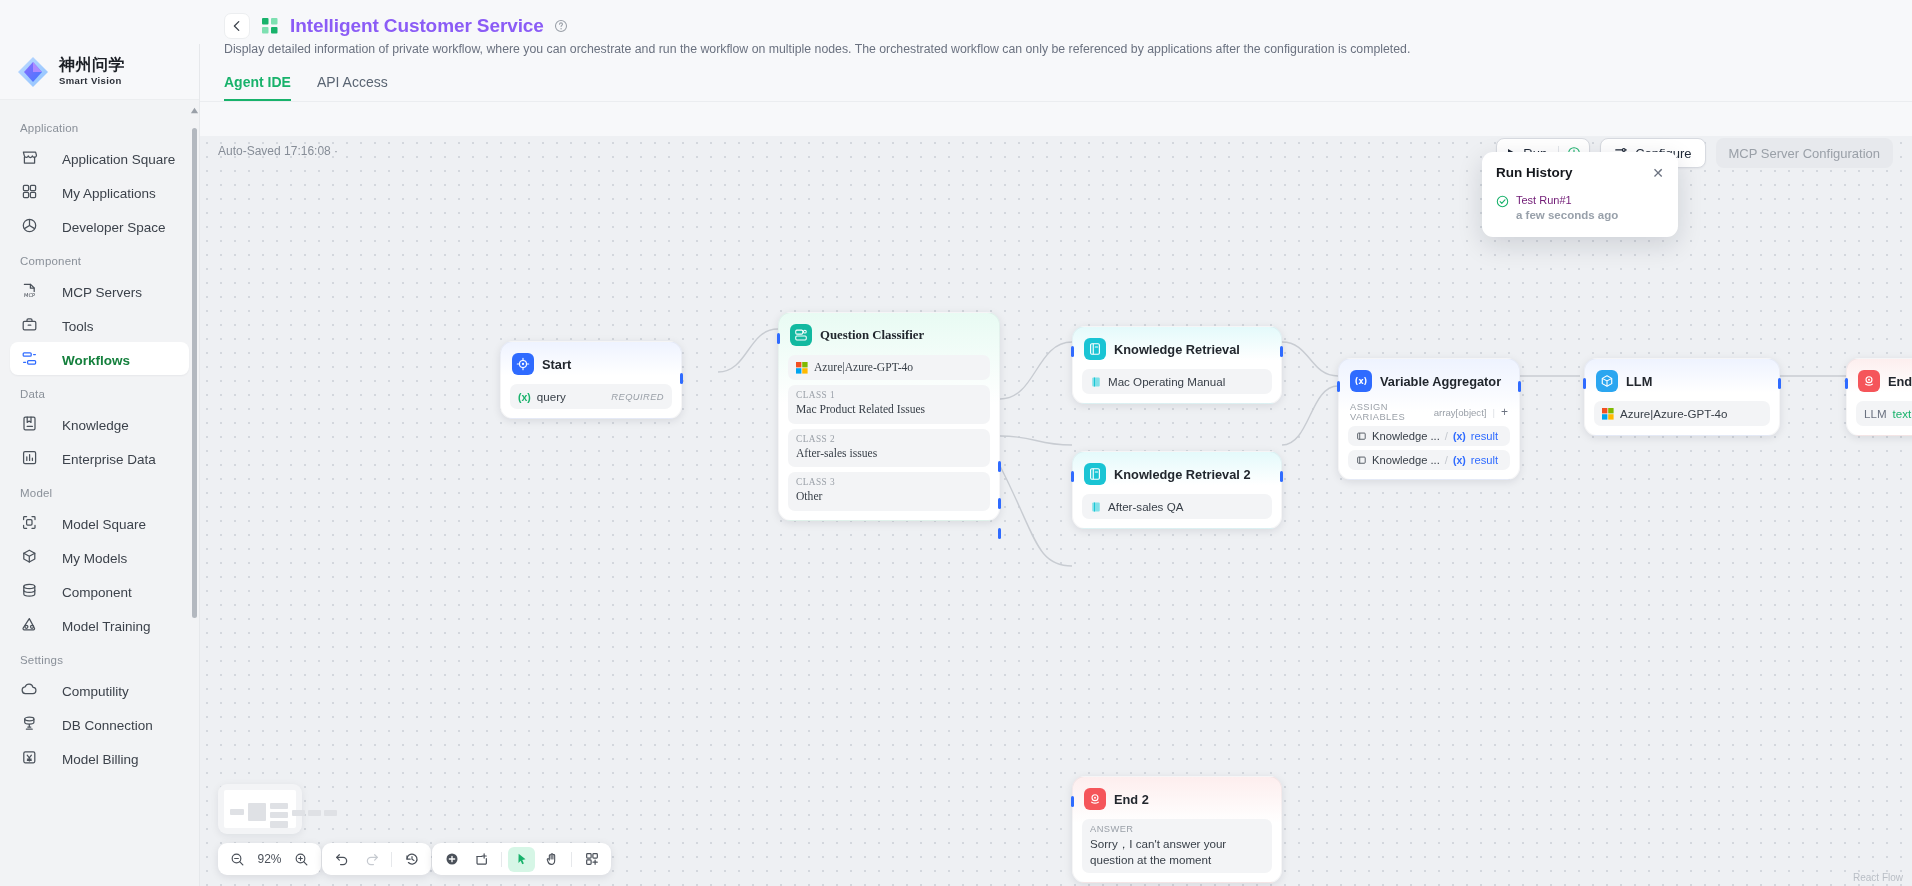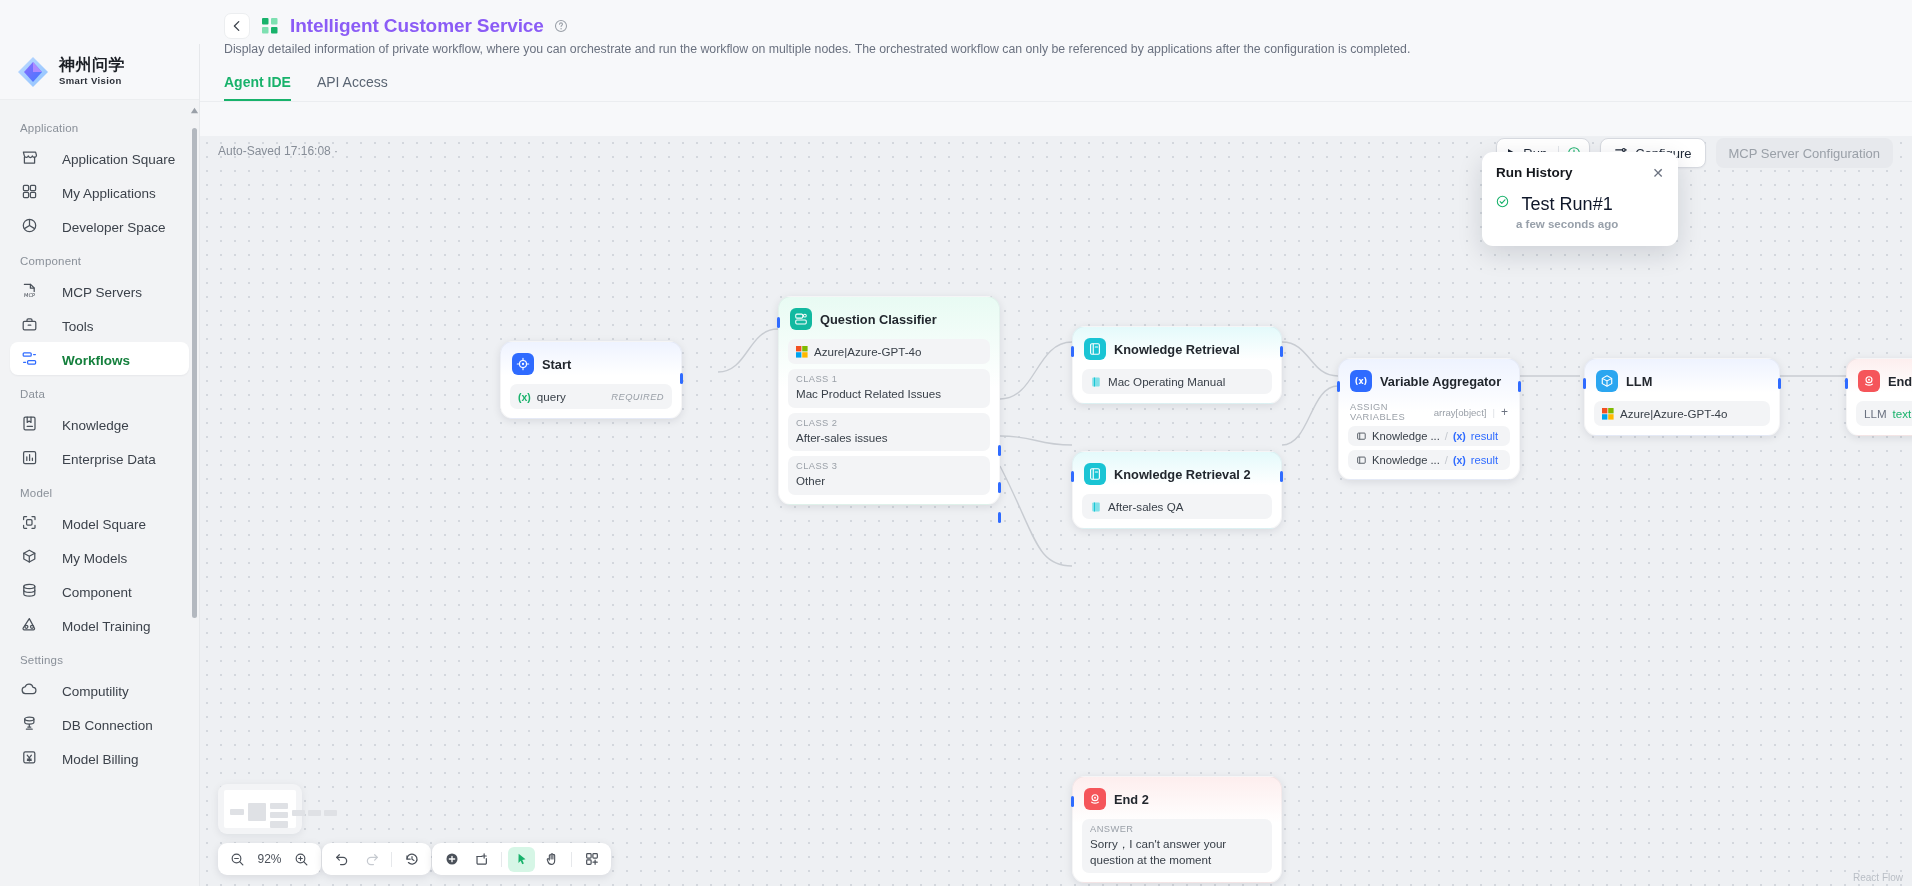--- a/index.html
+++ b/index.html
@@ -96,21 +96,21 @@
 
   .run-history {
     position: absolute; right: 234px; top: 16px; width: 196px;
     background: #fff; border-radius: 11px; padding: 13px 14px 16px 14px;
     box-shadow: 0 8px 26px rgba(16,24,40,.14);
   }
   .rh-head { display: flex; align-items: center; justify-content: space-between; }
   .rh-title { font-size: 13.5px; font-weight: 700; color: #15181d; }
   .rh-close { color: #6b7280; cursor: pointer; font-size: 14px; line-height: 1; }
   .rh-item { display: flex; gap: 7px; margin-top: 14px; }
-  .rh-name { font-size: 18px; color: #0f172a; text-align: center; }
+  .rh-name { font-size: 11px; color: #701a75; }
   .rh-time { font-size: 11.5px; color: #98a0aa; margin-top: 3px; font-weight: bold; }
 
   
   .node {
     position: absolute; border-radius: 13px; background: #fff;
     box-shadow: 0 2px 9px rgba(16,24,40,.10); border: 1px solid rgba(16,24,40,.045);
     padding: 9px; width: 182px;
   }
   .node-head { display: flex; align-items: center; gap: 8px; padding: 2px 2px 0 2px; }
   .node-icon { width: 22px; height: 22px; border-radius: 6px; display:flex;
@@ -472,21 +472,21 @@
         </div>
         <div class="node-body">
           <div class="field">
             <span class="xvar">(x)</span>
             <span>query</span>
             <span class="req">REQUIRED</span>
           </div>
         </div>
       </div>
 
-      <div class="node grad-green" style="left:578px; top:160px; width:222px;">
+      <div class="node grad-green" style="left:578px; top:176px; width:222px;font-family:Liberation Serif, serif;">
         <div class="port l" style="top:20px;"></div>
         <div class="port-cls" style="top:148px;"></div>
         <div class="port-cls" style="top:185px;"></div>
         <div class="port-cls" style="top:215px;"></div>
         <div class="node-head">
           <div class="node-icon" style="background:#12b9a0;">
             <svg width="14" height="14" viewBox="0 0 16 16">
               <rect x="2" y="2.4" width="8" height="4.6" rx="1.2" fill="none" stroke="#fff" stroke-width="1.2"></rect>
               <rect x="2" y="9.2" width="12" height="4.4" rx="1.2" fill="none" stroke="#fff" stroke-width="1.2"></rect>
               <circle cx="12.4" cy="4.2" r="1.6" fill="none" stroke="#fff" stroke-width="1.2"></circle>

